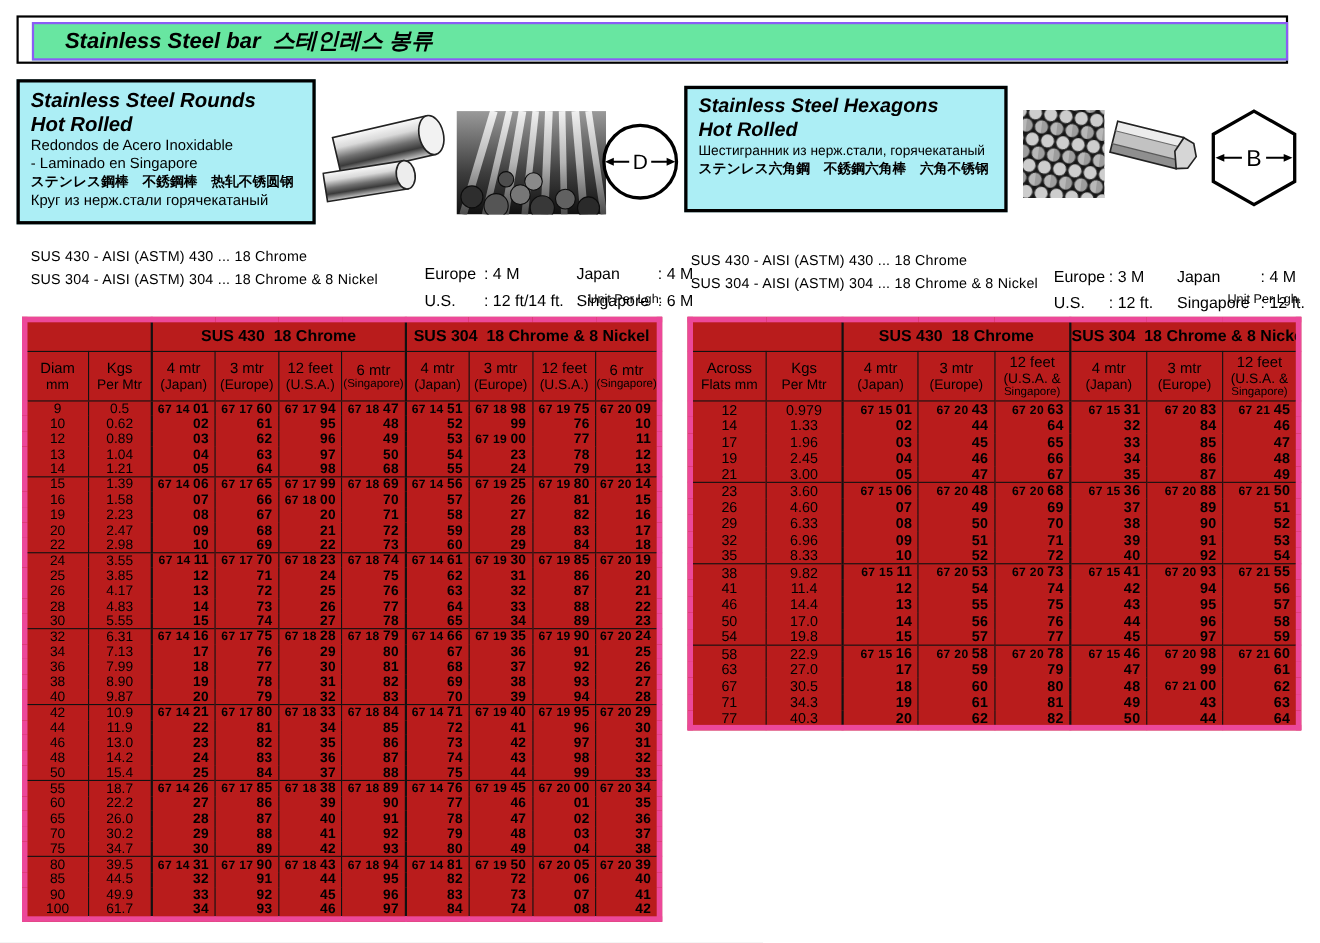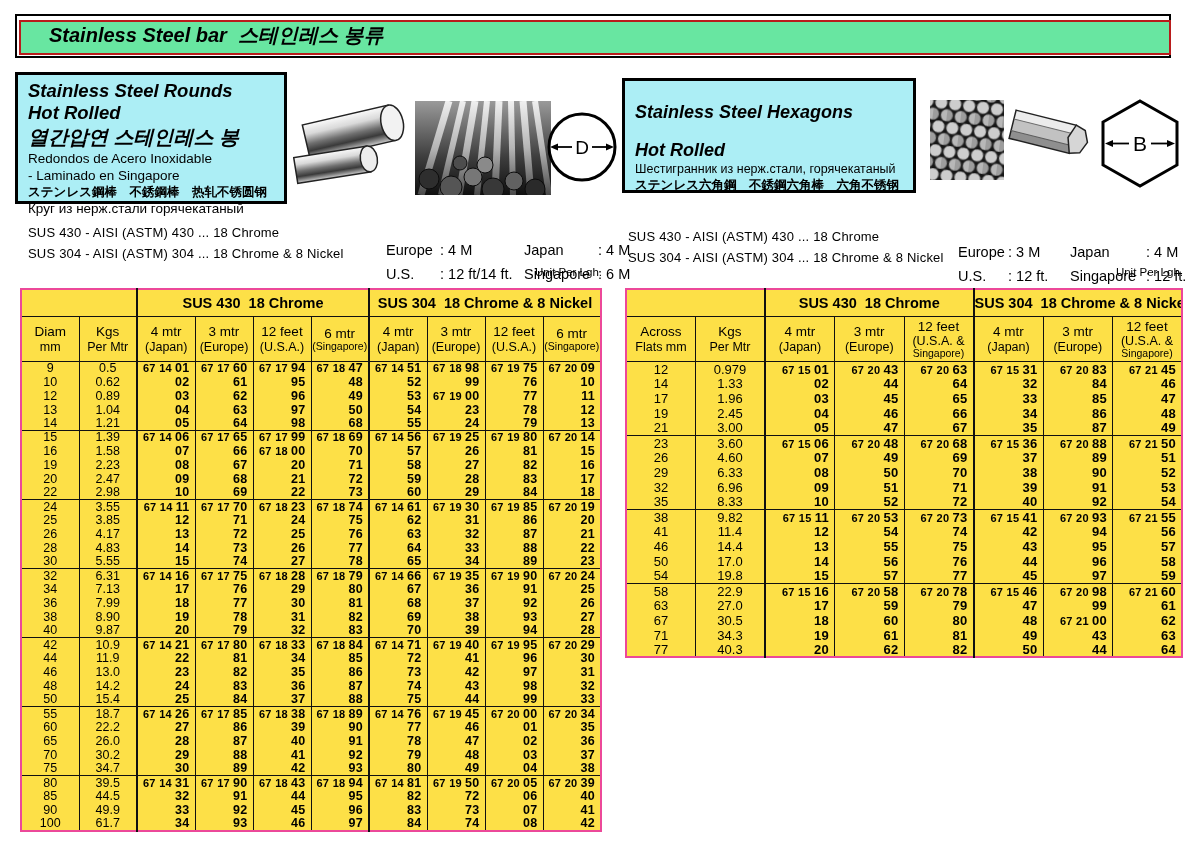--- a/index.html
+++ b/index.html
@@ -1,47 +1,47 @@
 <!DOCTYPE html>
 <html><head>
 <meta charset="utf-8">
 <style>
   html,body{margin:0;padding:0;background:#e8e8e8;}
   .page{position:relative;width:1200px;height:857px;background:#ffffff;overflow:hidden;
         font-family:"Liberation Sans", sans-serif;color:#000;}
 
   
   .title-wrap{position:absolute;left:15px;top:14px;width:1152px;height:40px;border:2px solid #000;}
-  .title-inner{position:absolute;left:2px;top:4px;right:-2px;height:31px;background:#68e6a1;
-               border:2px solid #b91c1c;display:flex;align-items:flex-start;}
+  .title-inner{position:absolute;left:12px;top:4px;right:-2px;height:31px;background:#68e6a1;
+               border:2px solid #8b5cf6;display:flex;align-items:center;}
   .title-inner span{font-size:20px;font-weight:bold;font-style:italic;padding-left:28px;white-space:pre;}
 
   
   .panel{position:absolute;background:#aceef5;border:3px solid #000;padding:5px 10px 4px 10px;}
   .panel .t1{font-size:18.5px;font-weight:bold;font-style:italic;line-height:1.2;}
   .panel .tko{font-size:20px;font-weight:bold;font-style:italic;line-height:1.35;}
   .panel .s{font-size:13.5px;line-height:1.25;}
   .panel .s.cjk{font-weight:bold;font-size:12.5px;}
   .p-rounds{left:15px;top:72px;width:246px;height:117px;}
   .p-hex{left:622px;top:78px;width:268px;height:100px;}
-  .p-hex .t1{font-size:18px;margin-top:16px;}
+  .p-hex .t1{font-size:18px;}
   .p-hex .s{font-size:12.5px;line-height:1.3;}
 
   .img{position:absolute;}
 
   
   .specs{position:absolute;font-size:13px;line-height:1.65;letter-spacing:.2px;}
   .lengths{position:absolute;display:grid;grid-template-rows:24px 24px;grid-auto-flow:column;font-size:14.5px;}
   .len-item{white-space:nowrap;margin-top:24px;}
   .len-label{display:inline-block;}
   .len-value::before{content:": ";}
   .unit-note{position:absolute;font-size:11.5px;text-align:right;width:150px;}
 
   
-  table.cat{border-collapse:collapse;table-layout:fixed;border:2px solid #ec4899;position:absolute;background:#fde047;}
+  table.cat{border-collapse:collapse;table-layout:fixed;border:5px solid #ec4899;position:absolute;background:#b91c1c;}
   .cat th,.cat td{padding:0;overflow:hidden;}
   .cat thead th{border-left:1px solid #111;border-bottom:1.6px solid #111;font-weight:normal;}
   .cat tr.ghead th{height:26px;}
   .cat th.gh{font-size:14.5px;font-weight:bold;white-space:pre;}
   .cat tr.chead th{height:44px;vertical-align:middle;}
   .cat tr.chead th div{font-size:13.5px;line-height:1.12;text-align:center;white-space:nowrap;}
   .cat tr.chead th div:nth-child(2){font-size:12.5px;}
   .cat tr.chead th div.small{font-size:10.5px;}
   .cat td{border-left:1px solid #111;font-size:12.5px;line-height:1;}
   .cat .hl{border-left:2.6px solid #111 !important;}
@@ -74,21 +74,20 @@
 
   <div class="title-wrap">
     <div class="title-inner">
       <span>Stainless Steel bar  스테인레스 봉류</span>
     </div>
   </div>
 
   <div class="panel p-rounds">
     <div class="t1">Stainless Steel Rounds</div>
     <div class="t1">Hot Rolled</div>
-    <div class="tko">열간압연 스테인레스 봉</div>
     <div class="s">Redondos de Acero Inoxidable</div>
     <div class="s">- Laminado en Singapore</div>
     <div class="s cjk">ステンレス鋼棒　不銹鋼棒　热轧不锈圆钢</div>
     <div class="s">Круг из нерж.стали горячекатаный</div>
   </div>
 
   <svg class="img" style="left:293px;top:100px;" width="118" height="88">
     <defs>
       <linearGradient id="gm1" x1="0" y1="0" x2="0" y2="1">
         <stop offset="0" stop-color="#fafafa"></stop>

